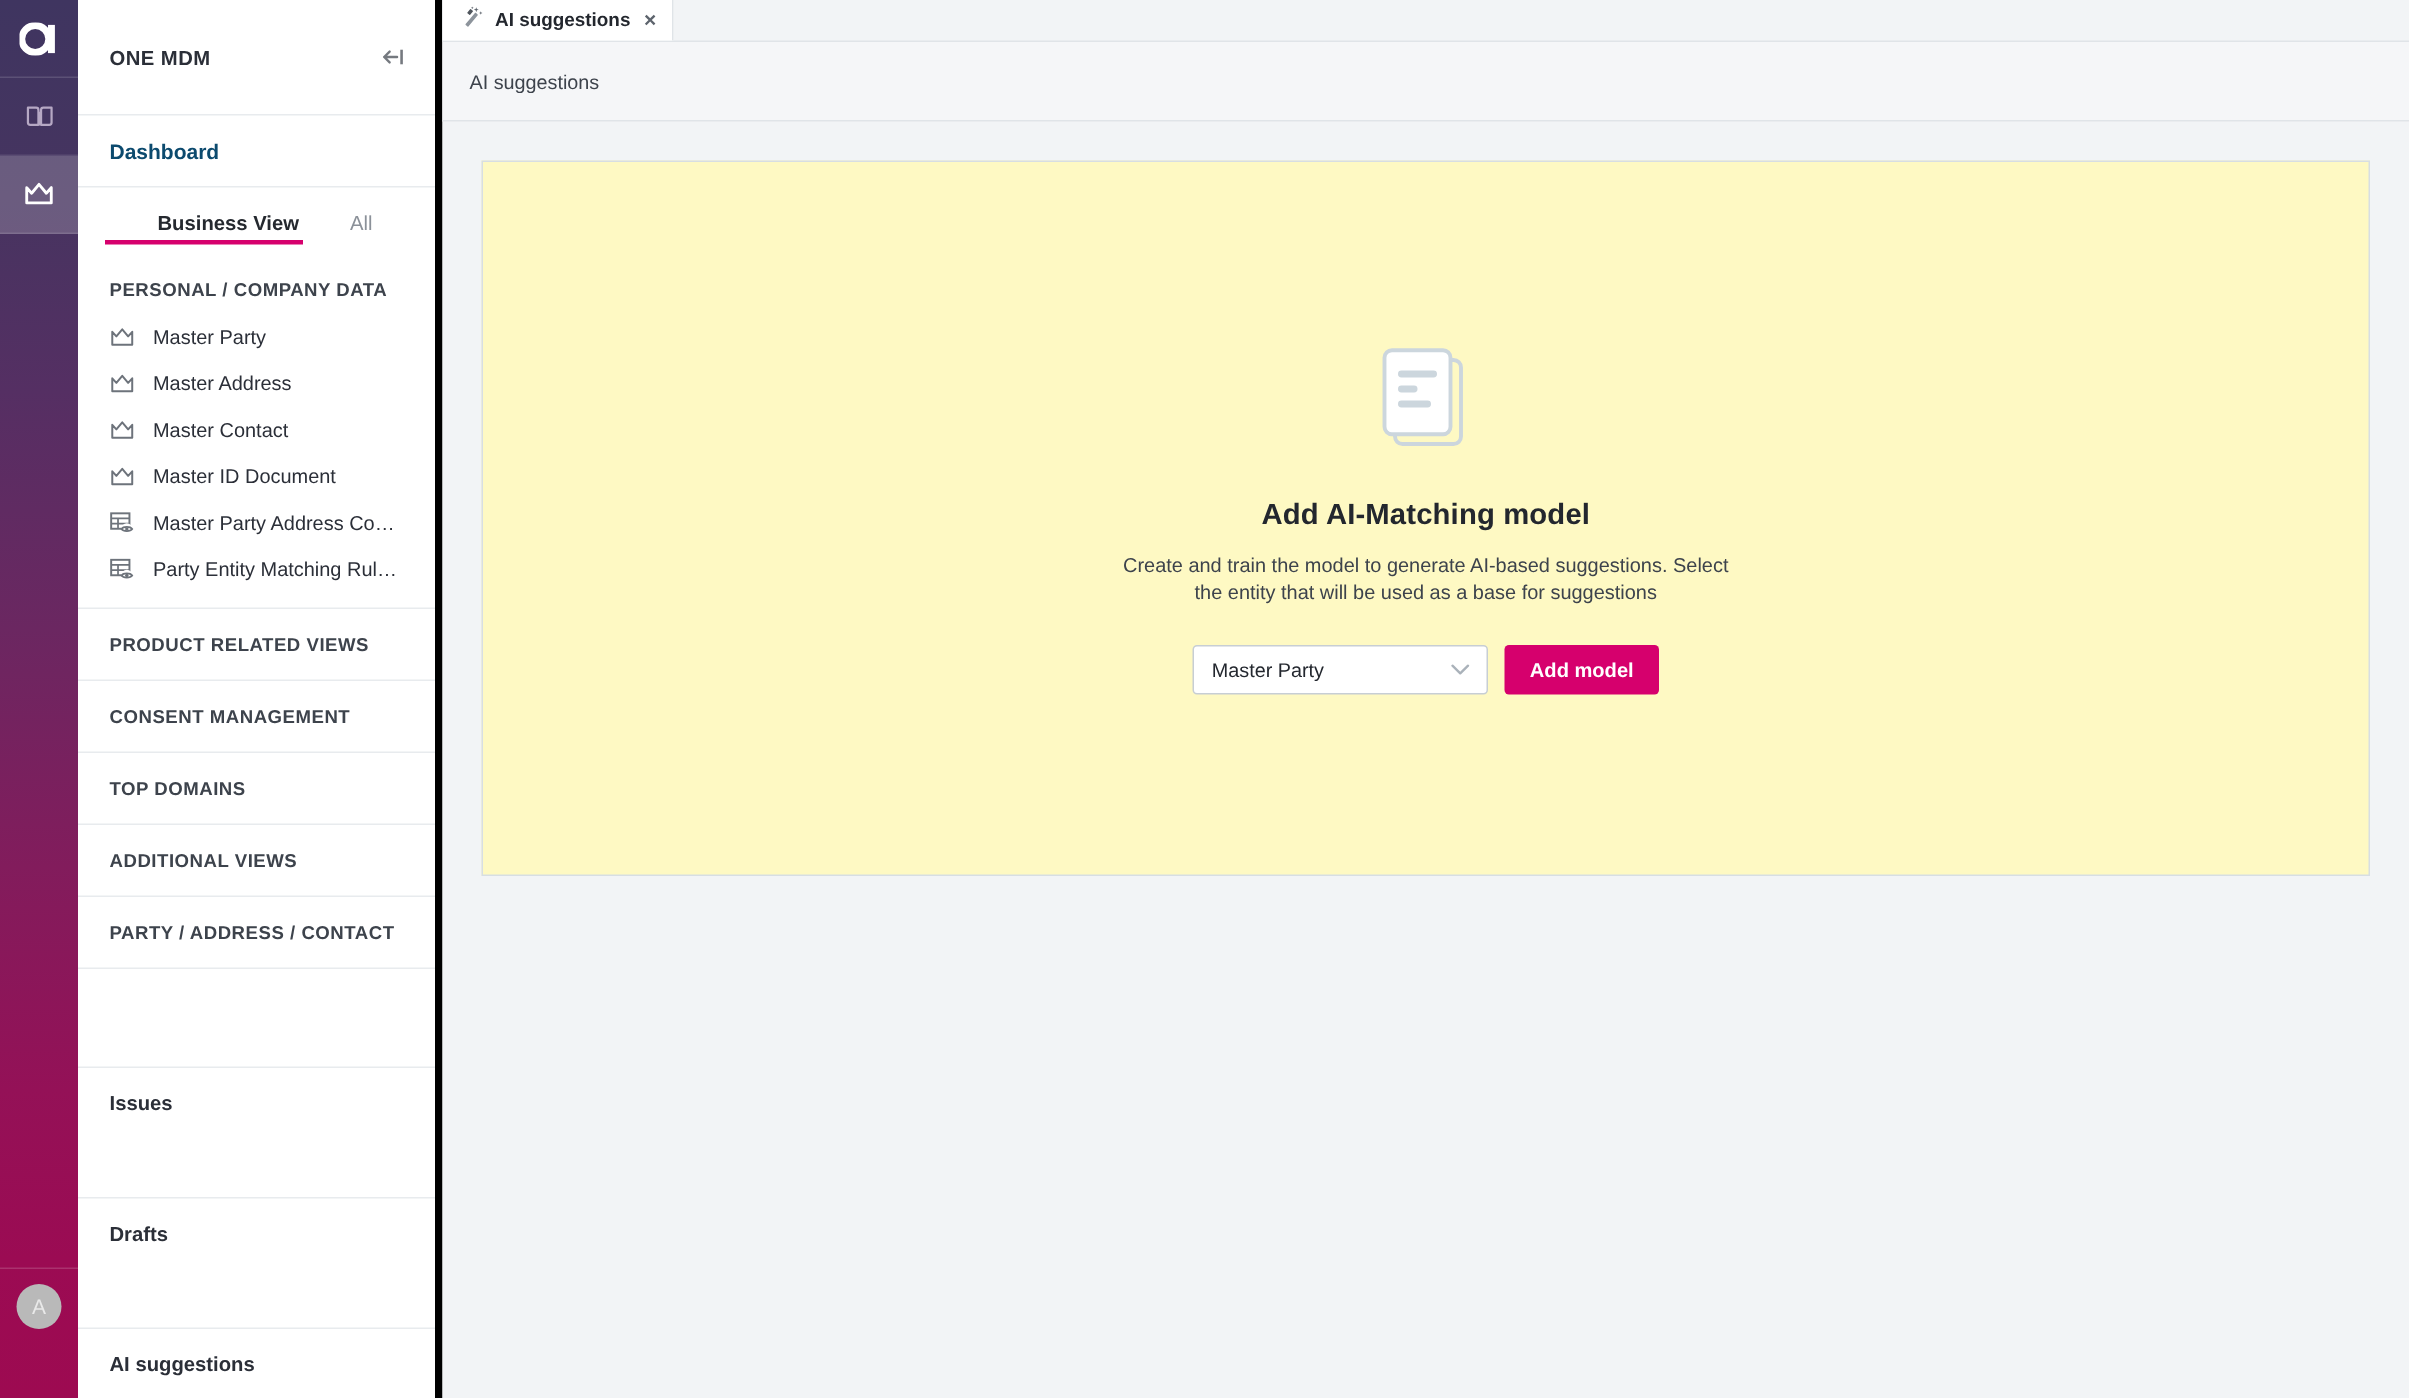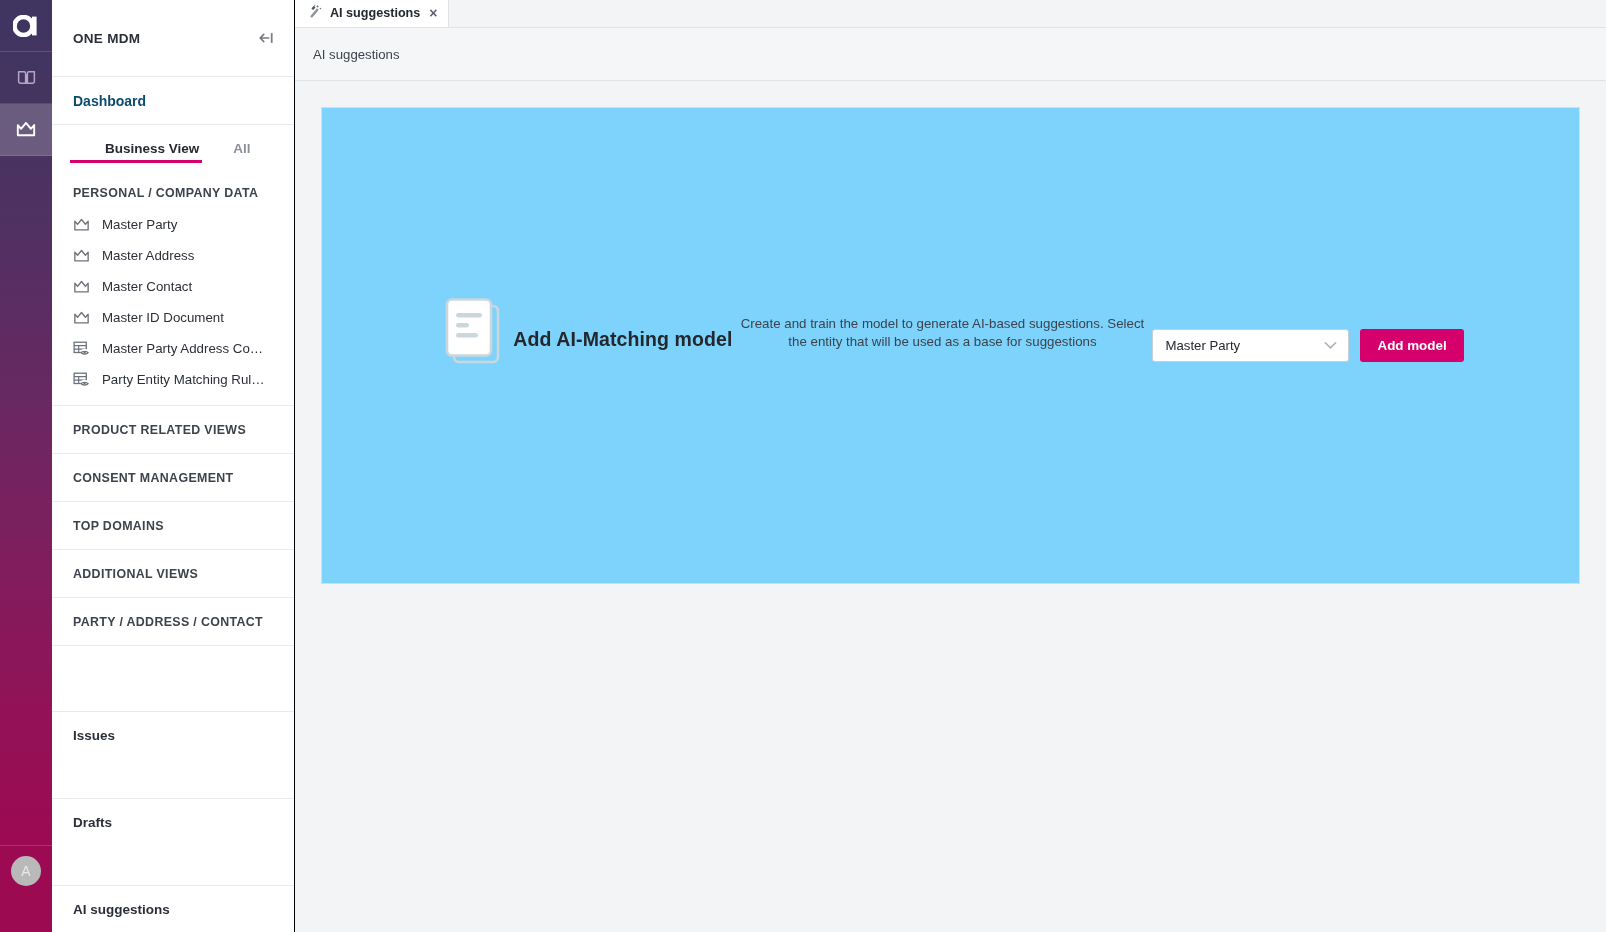--- a/index.html
+++ b/index.html
@@ -42,21 +42,21 @@
   }
   .rail-divider {
     position: absolute; left: 0; right: 0; bottom: 86px;
     height: 1px; background: rgba(255,255,255,0.16);
   }
 
   
   .sidebar {
     width: 243px; flex: 0 0 243px; height: 932px;
     background: #ffffff;
-    border-right: 1px solid #000000;
+    border-right: 5px solid #000000;
     display: flex; flex-direction: column;
     overflow: hidden;
   }
   .sb-header {
     height: 77px; flex: 0 0 77px;
     display: flex; align-items: center; justify-content: space-between;
     padding: 0 19px 0 21px;
     border-bottom: 1px solid #e8ebee;
   }
   .sb-title {
@@ -71,21 +71,21 @@
     font-size: 14px; font-weight: bold; color: #0c4a6e;
     border-bottom: 1px solid #e8ebee; cursor: pointer;
   }
 
   .sb-tabs {
     height: 51px; flex: 0 0 51px;
     display: flex; align-items: center; padding-left: 21px; gap: 34px;
   }
   .sb-tab {
     font-size: 13.5px; color: #8b9199; cursor: pointer;
-    padding-bottom: 5px; position: relative; font-weight: bold;
+    padding-bottom: 5px; position: relative; font-weight: normal;
   }
   .sb-tab.active { color: #25292f; font-weight: bold; padding-left: 32px; }
   .sb-tab.active::after {
     content: ""; position: absolute; left: -3px; right: -3px; bottom: -2px;
     height: 2.5px; background: #d6006d;
   }
 
   .sb-scroll { flex: 1 1 auto; overflow: hidden; }
 
   .sb-section-head {
@@ -138,23 +138,23 @@
     height: 53px; flex: 0 0 53px;
     display: flex; align-items: center; padding-left: 18px;
     font-size: 13.2px; color: #3d434c;
     background: #f5f6f8;
     border-bottom: 1px solid #e0e4e8;
   }
 
   .content { flex: 1 1 auto; padding: 26px 26px 0 26px; overflow: hidden; }
   .card {
     width: 100%; height: 477px;
-    background: #7dd3fc;
+    background: #fef9c3;
     border: 1px solid #d7dee3;
-    display: flex; flex-direction: row;
+    display: flex; flex-direction: column;
     align-items: center; justify-content: center;
   }
   .empty-icon { margin-bottom: 19px; }
   .empty-title {
     font-size: 19.5px; font-weight: bold; color: #23272e;
     margin-bottom: 13px; letter-spacing: 0.1px;
   }
   .empty-desc {
     font-size: 13.3px; color: #3d434c; text-align: center;
     max-width: 420px; line-height: 1.33; margin-bottom: 26px;

